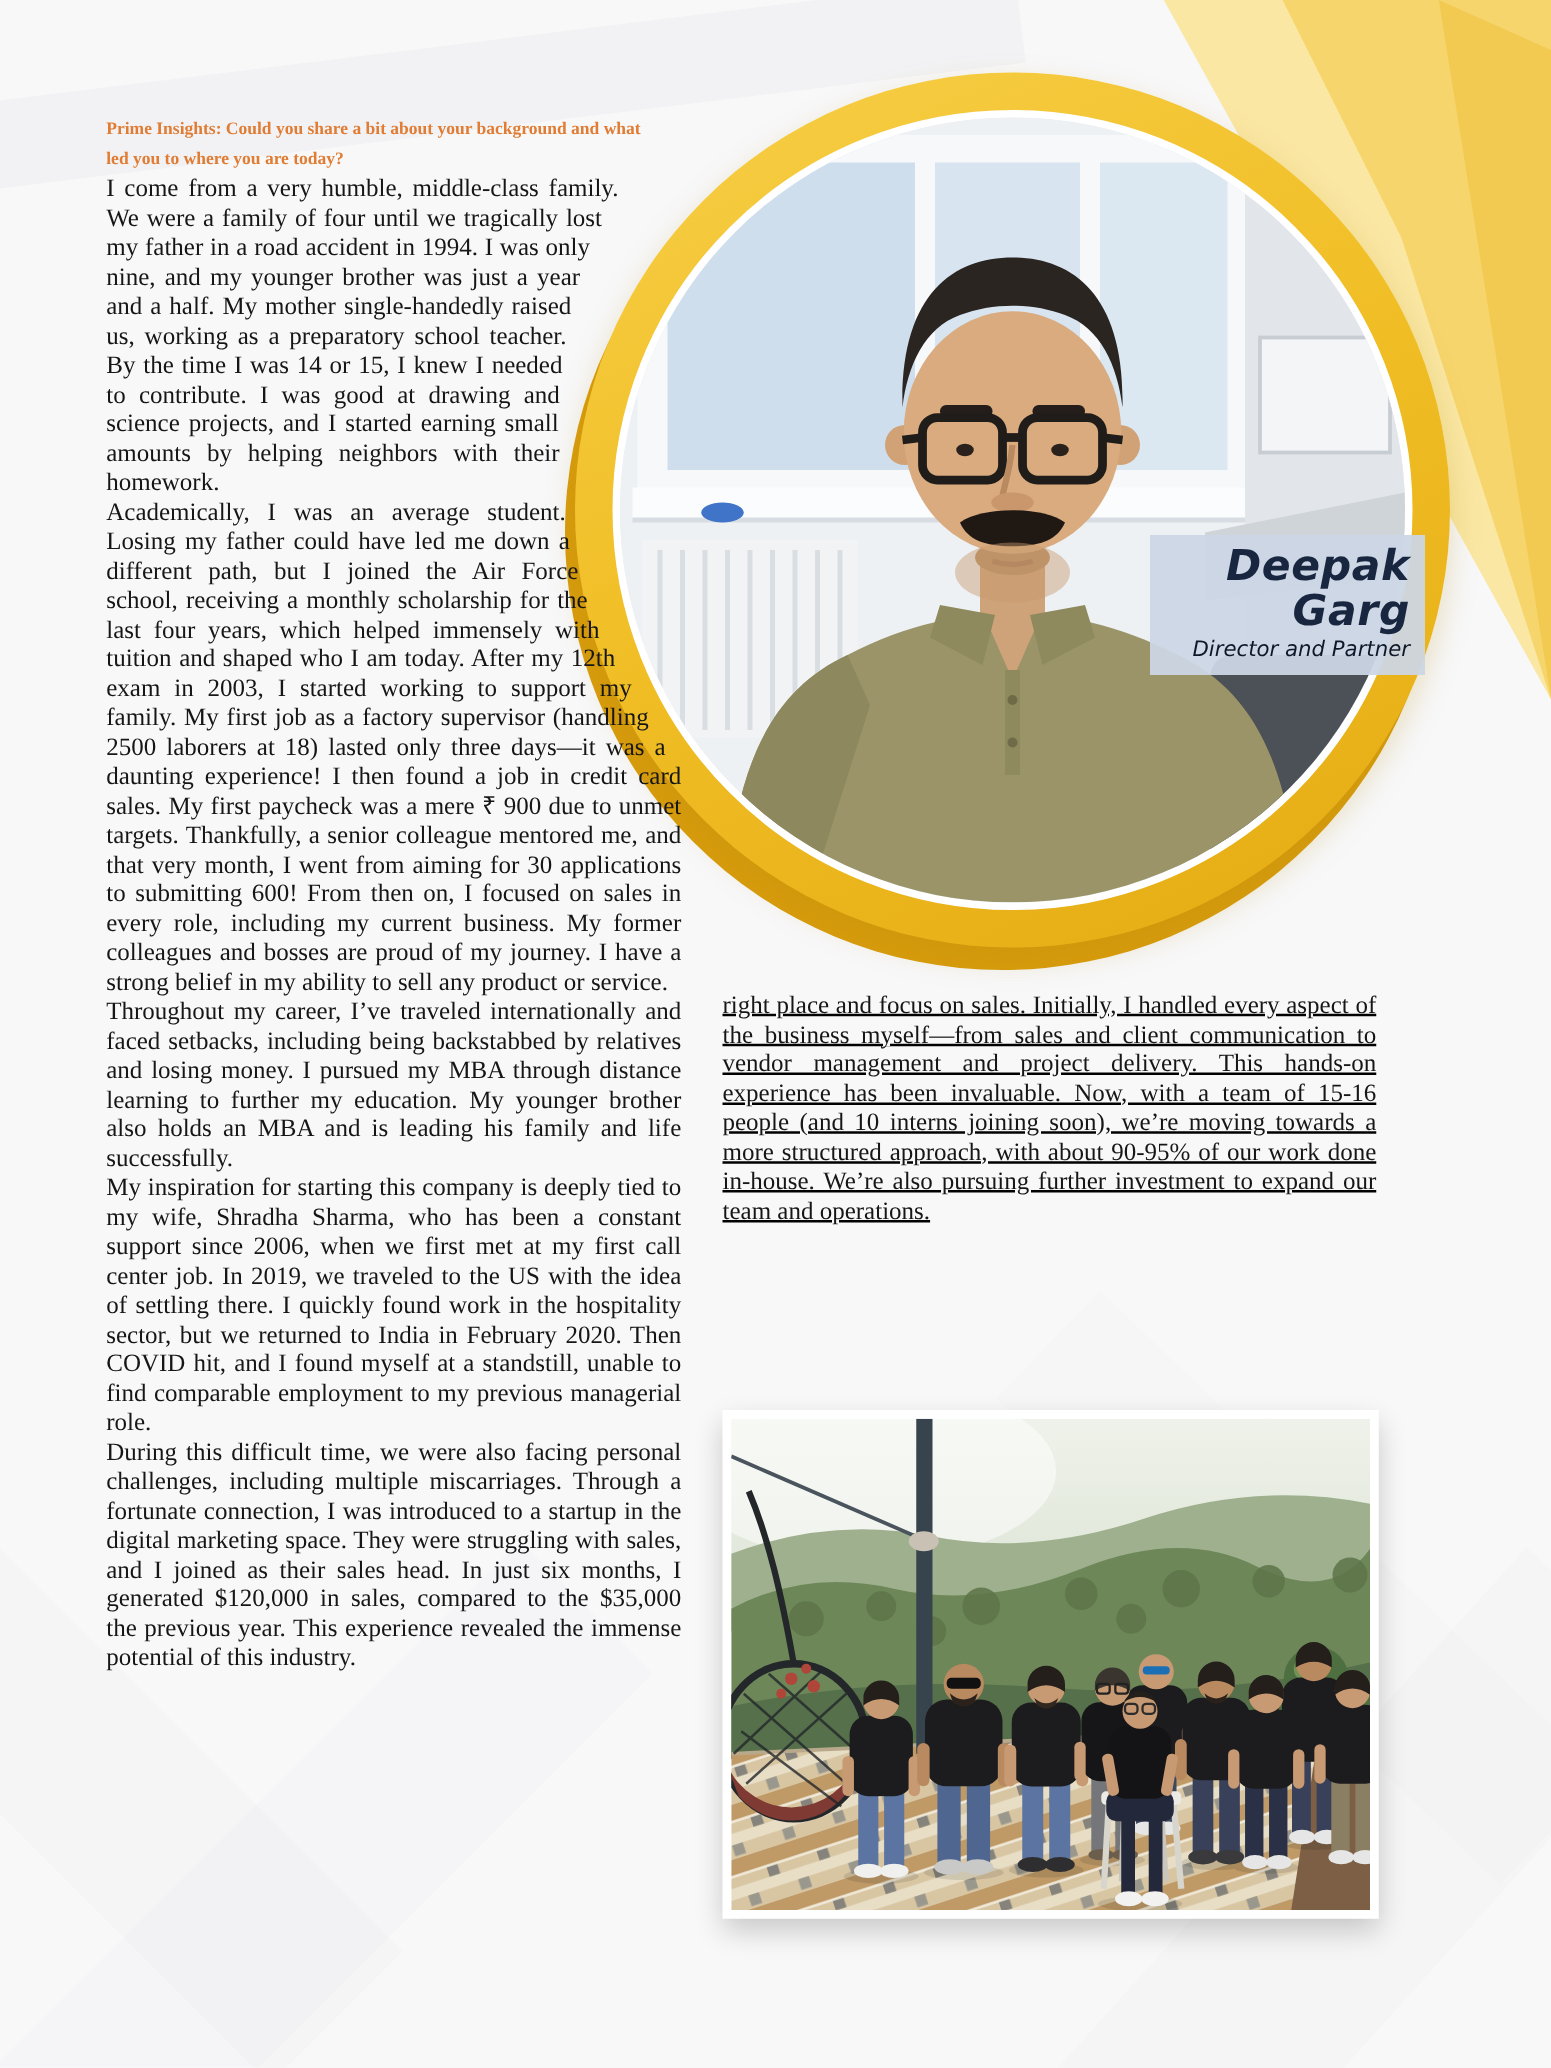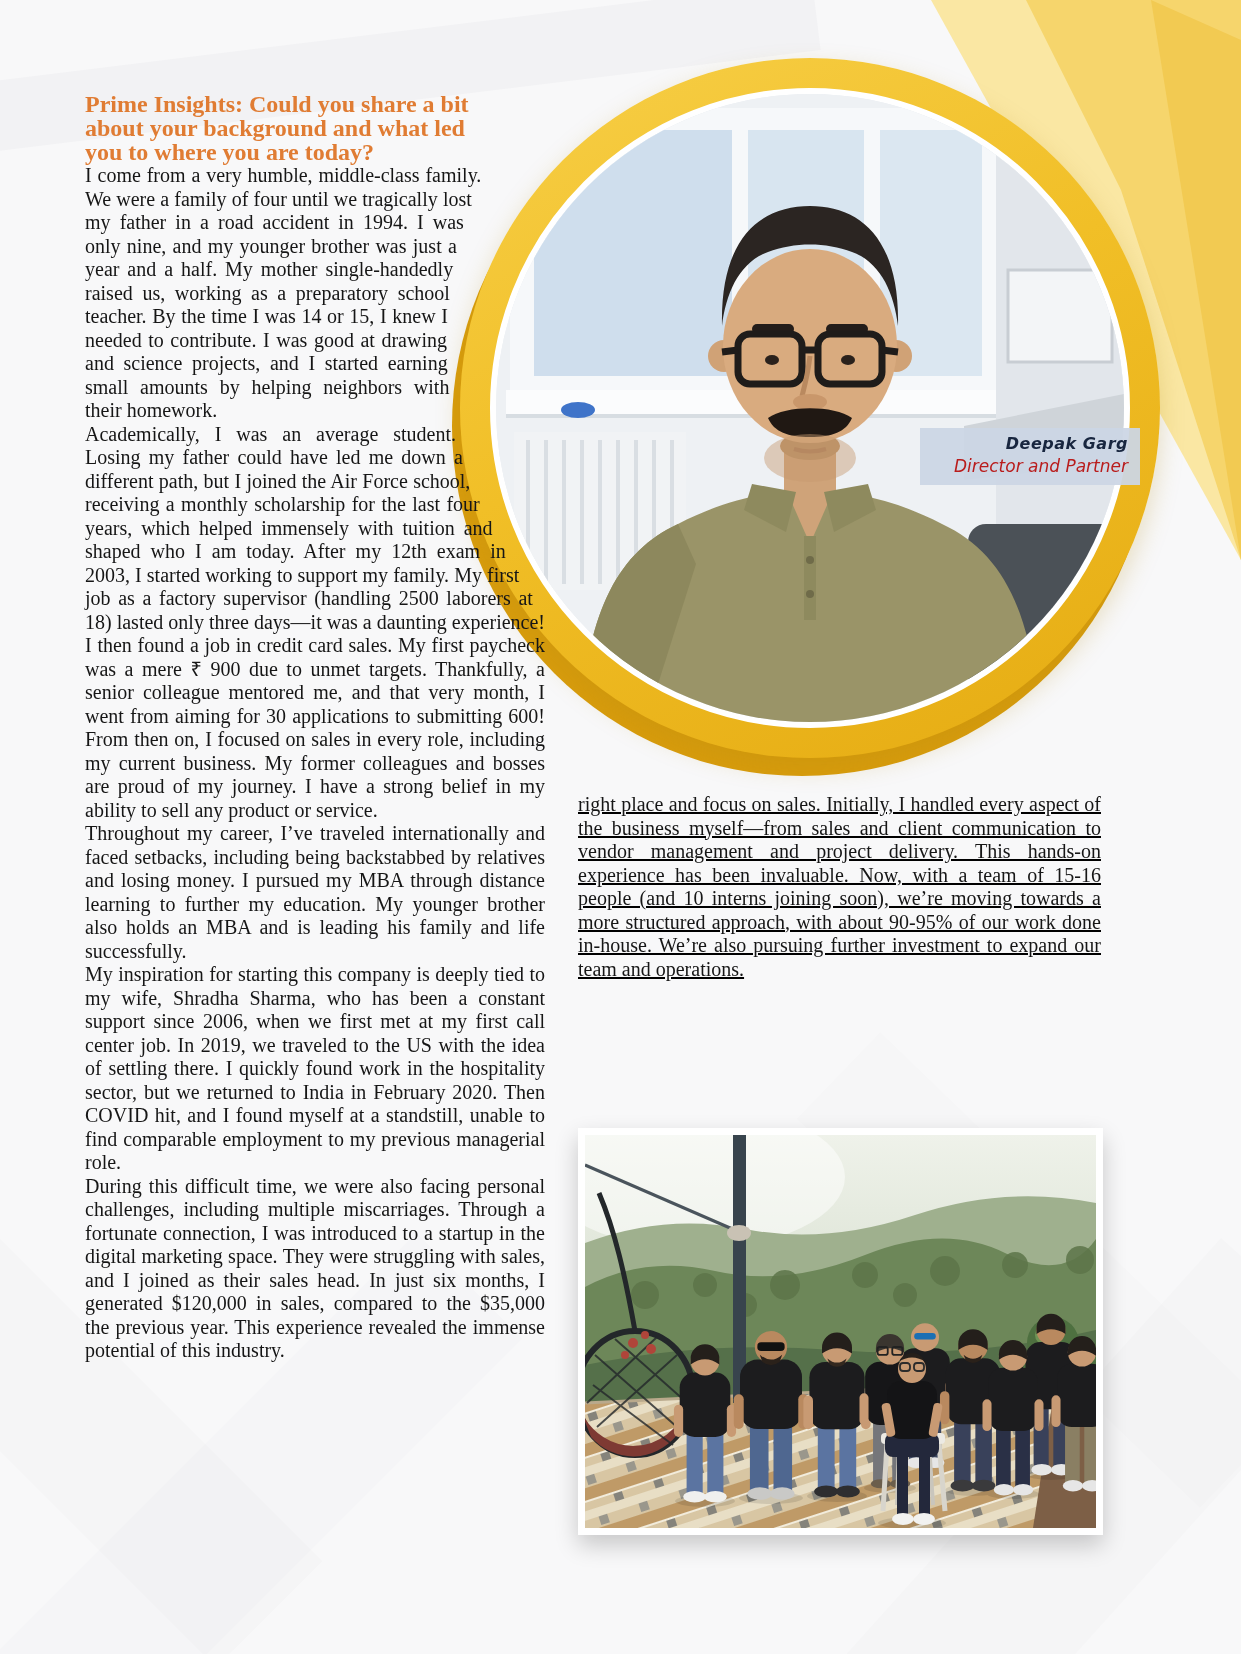--- a/index.html
+++ b/index.html
@@ -25,27 +25,27 @@
              background:linear-gradient(155deg,#f7cf48 0%,#f1bf27 45%,#e5ab12 100%);
              box-shadow:0 10px 24px rgba(180,140,20,0.25);}
   .photo-wrap{position:absolute;left:490px;top:88px;width:628px;height:628px;
               border:6px solid #ffffff;border-radius:50%;overflow:hidden;background:#e9edf2;}
   .photo-wrap svg{display:block;}
 
   
   .badge{position:absolute;left:920px;top:428px;width:200px;padding:8px 12px 9px 8px;
          background:rgba(204,214,228,0.94);text-align:right;z-index:6;
          font-family:"DejaVu Sans",sans-serif;font-style:italic;}
-  .badge .nm{font-size:16px;font-weight:bold;color:#18263f;line-height:1.05;letter-spacing:.5px;}
-  .badge .tl{font-size:17px;color:#b91c1c;line-height:1.2;margin-top:3px;}
+  .badge .nm{font-size:34px;font-weight:bold;color:#18263f;line-height:1.05;letter-spacing:.5px;}
+  .badge .tl{font-size:17px;color:#0f172a;line-height:1.2;margin-top:3px;}
 
   
   .colL{position:absolute;left:85px;top:92px;width:460px;}
   .colR{position:absolute;left:578px;top:793px;width:523px;text-decoration:underline;}
-  .q{color:#e07c33;font-weight:bold;font-size:24px;line-height:24px;margin:0;}
+  .q{color:#e07c33;font-weight:bold;font-size:14px;line-height:24px;margin:0;}
   .q.mt{margin-top:23px;}
   p.t{margin:0;font-size:20px;line-height:23.5px;color:#161616;text-align:justify;}
   .b{font-weight:normal;}
   .float-circle{float:right;width:100px;height:500px;margin-top:73px;
      shape-outside:polygon(100px 0px,71px 50px,43px 100px,31px 130px,19px 170px,12px 220px,10px 250px,12px 280px,19px 330px,31px 370px,43px 400px,71px 450px,100px 500px);
      shape-margin:8px;}
 
   
   .groupshot{position:absolute;left:578px;top:1128px;width:511px;height:393px;
              background:#ffffff;padding:7px;box-shadow:0 10px 22px rgba(0,0,0,0.20);}

